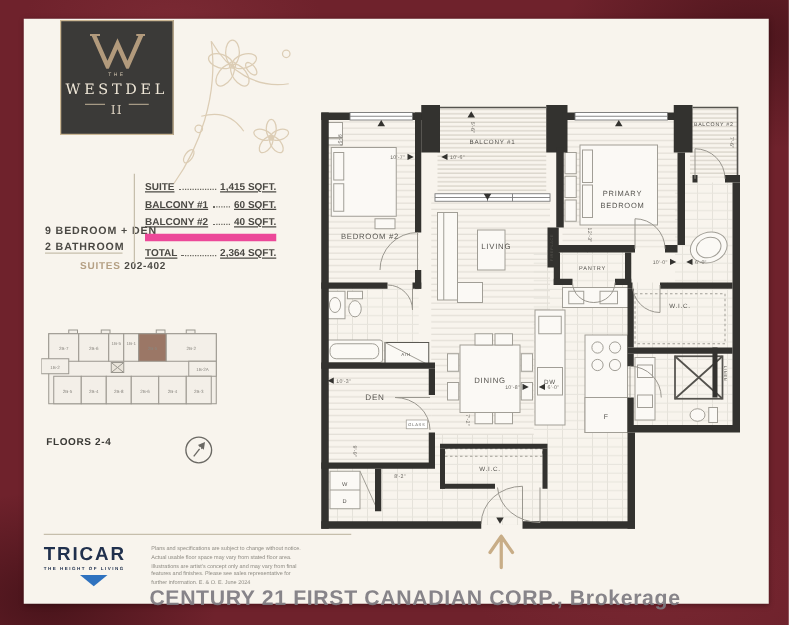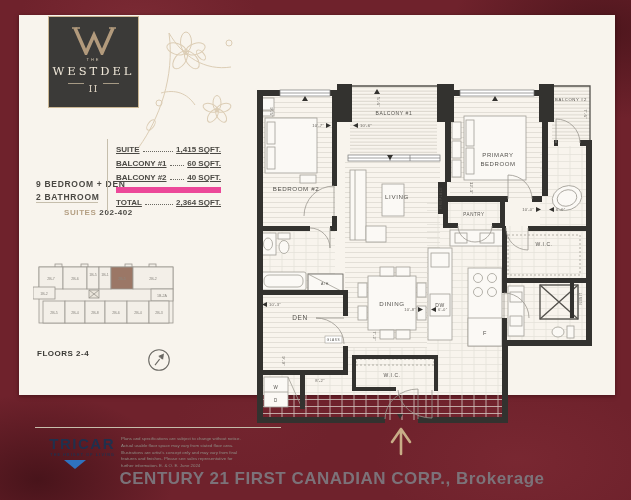--- a/index.html
+++ b/index.html
@@ -6,21 +6,21 @@
   body{width:631px;height:500px;position:relative;overflow:hidden;
        font-family:"Liberation Sans",sans-serif;
        background-color:#6f222c;
        background-image:
          radial-gradient(ellipse 220px 140px at 6% 96%, rgba(40,8,12,.55), transparent 62%),
          radial-gradient(ellipse 260px 150px at 96% 6%, rgba(45,10,14,.5), transparent 60%),
          radial-gradient(ellipse 200px 110px at 22% 4%, rgba(150,60,70,.30), transparent 60%),
          radial-gradient(ellipse 240px 130px at 82% 92%, rgba(142,52,62,.30), transparent 60%),
          radial-gradient(ellipse 160px 90px at 50% 55%, rgba(80,20,28,.35), transparent 65%),
          radial-gradient(ellipse 120px 70px at 40% 85%, rgba(120,40,50,.35), transparent 65%);}
-  .paper{position:absolute;left:19px;top:15px;width:596px;height:380px;background:#f8f4ed;
+  .paper{position:absolute;left:19px;top:15px;width:596px;height:468px;background:#f8f4ed;
          box-shadow:0 1px 4px rgba(30,5,8,.5);}
   .abs{position:absolute;}
   
   .logo-box{left:29px;top:1px;width:89px;height:90px;background:#3b3a38;border:1px solid #cbb794;
             display:flex;flex-direction:column;align-items:center;}
   .logo-the{font-size:4px;letter-spacing:2px;color:#cfc3ae;margin-top:2px;}
   .logo-name{font-family:"DejaVu Serif",serif;font-size:11.5px;letter-spacing:3px;color:#efe7d8;margin-top:2px;}
   .logo-ii-row{display:flex;align-items:flex-start;gap:5px;margin-top:5px;}
   .logo-ii-row .bar{width:16px;height:1px;background:#a69a85;}
   .logo-ii{font-family:"DejaVu Serif",serif;font-size:10px;color:#d9cfbf;letter-spacing:1px;}
@@ -32,21 +32,21 @@
   .suites .gold{color:#b5a084;}
   .vdiv{left:88px;top:124px;width:1px;height:72px;background:#c6beac;}
   .specs{left:97px;top:130px;width:105px;font-size:8px;font-weight:700;color:#4b4944;}
   .spec-row{display:flex;align-items:flex-end;margin-bottom:5px;text-decoration:underline;}
   .spec-row .dots{flex:1;border-bottom:1.2px dotted #6b6962;margin:0 3px 2px 3px;}
   .spec-total{border-top:6px solid #ec4899;padding-top:5px;margin-top:2px;}
   
   .floors-label{left:18px;top:334px;font-size:8px;font-weight:700;letter-spacing:.5px;color:#3b3a36;}
   
   .footer-rule{left:16px;top:412px;width:246px;}
-  .tricar{left:16px;top:420px;width:80px;text-align:right;}
+  .tricar{left:16px;top:420px;width:80px;text-align:left;}
   .tricar-name{font-size:15px;font-weight:900;letter-spacing:1.5px;color:#20304d;}
   .tricar-tag{font-size:3.6px;font-weight:700;letter-spacing:1.2px;color:#20304d;margin-top:1px;}
   .tricar-tri{width:0;height:0;border-left:11px solid transparent;border-right:11px solid transparent;
               border-top:9px solid #2f72bf;margin:3px auto 0;}
   .disclaimer{left:102px;top:421px;width:160px;font-size:4.4px;line-height:1.55;color:#8f8c84;}
   .disclaimer span{display:block;}
   .watermark{position:absolute;left:0;right:0;top:469px;text-align:center;font-size:17px;font-weight:600;
              letter-spacing:.5px;color:rgba(125,122,128,.92);z-index:60;padding-left:33px;}
   
   text{font-family:"Liberation Sans",sans-serif;}

